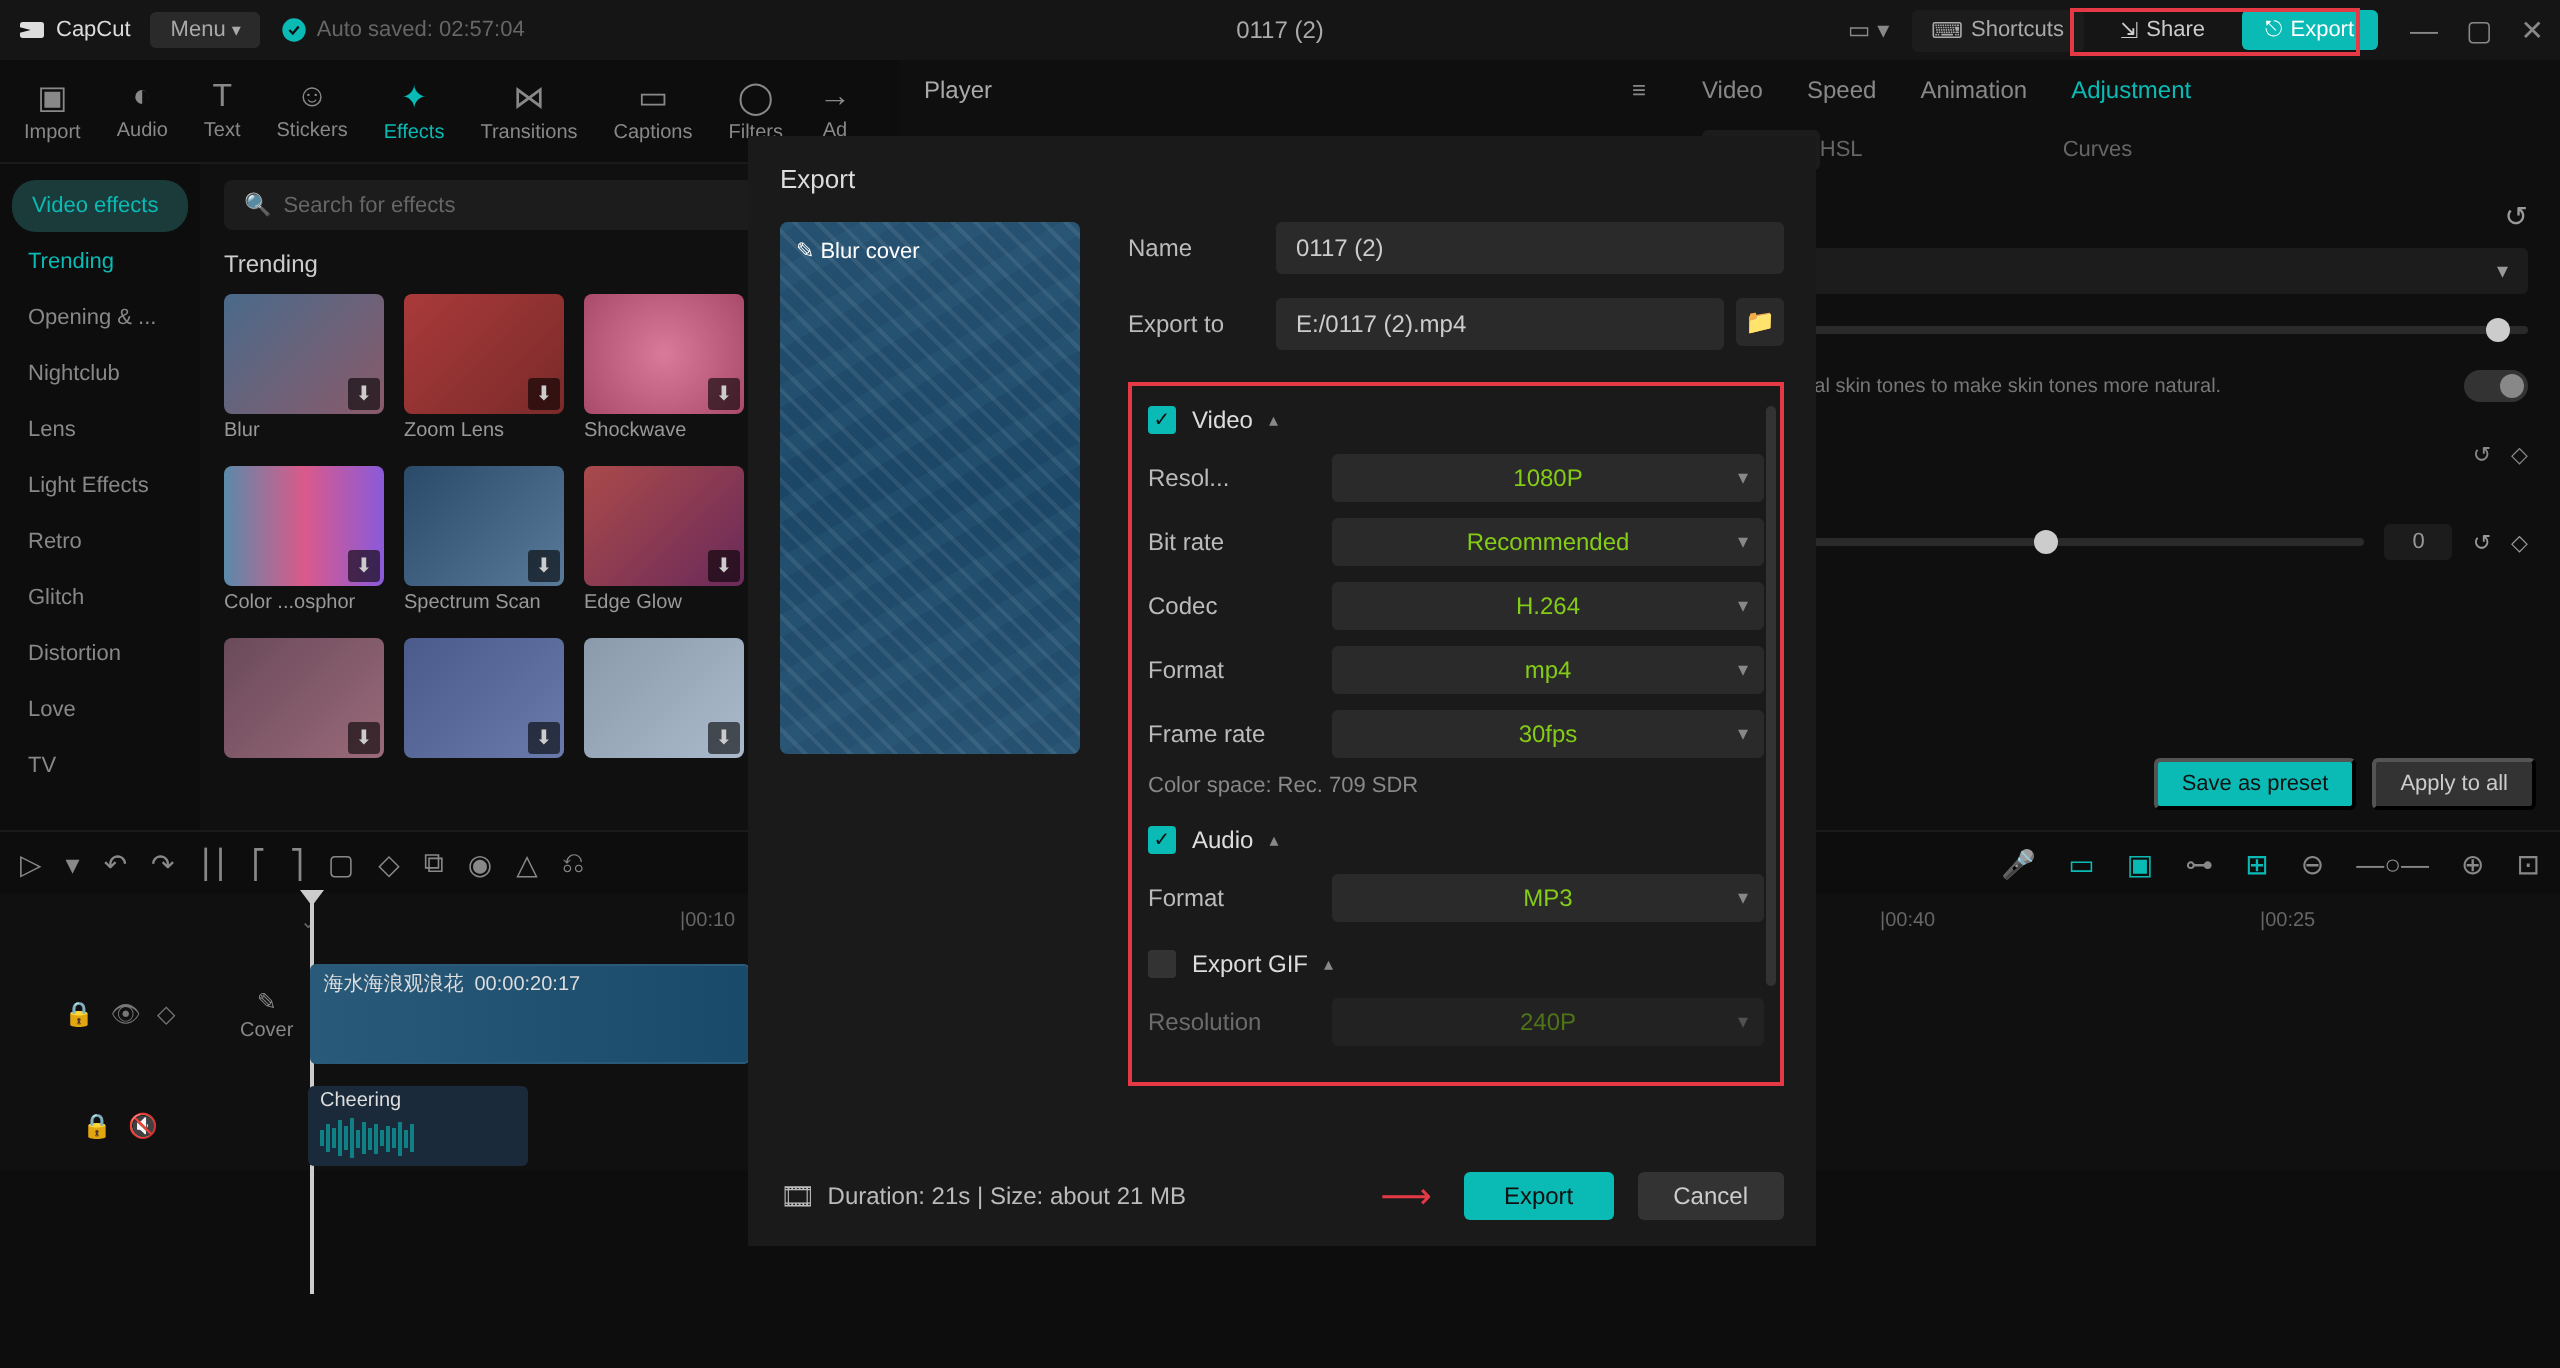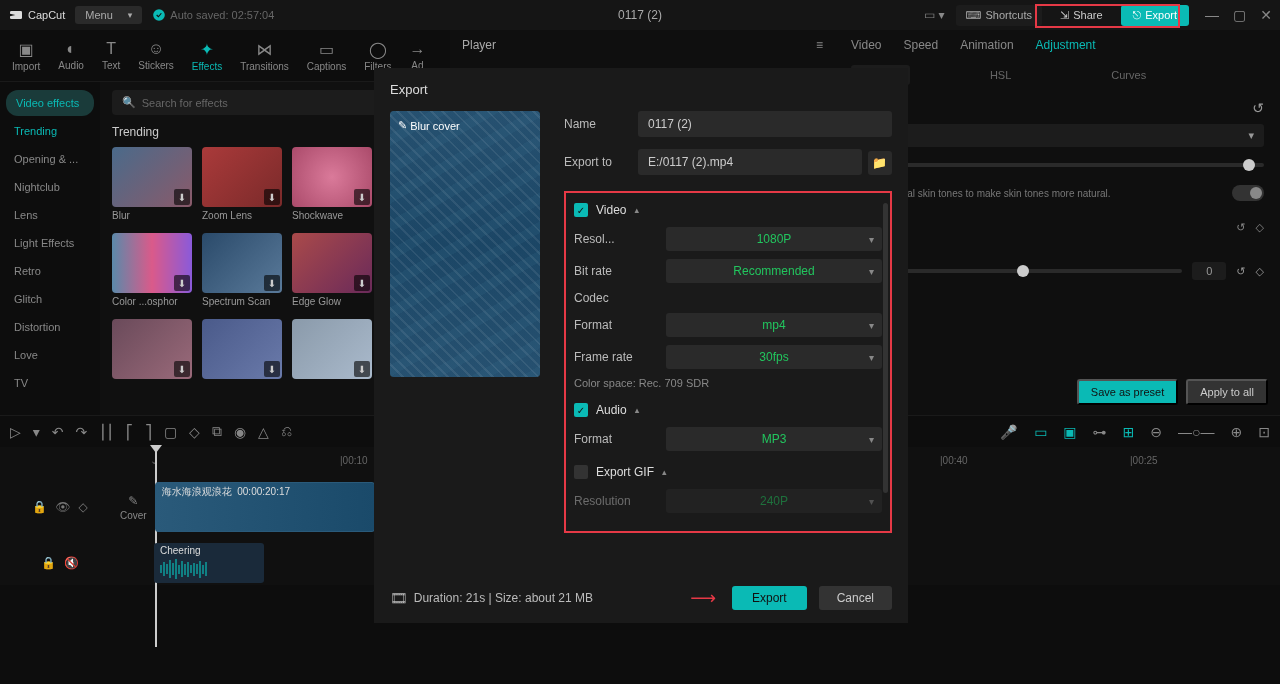--- a/index.html
+++ b/index.html
@@ -1,20 +1,20 @@
 <!DOCTYPE html>
 <html><head>
 <meta charset="utf-8">
 <style>
 *{margin:0;padding:0;box-sizing:border-box;font-family:-apple-system,BlinkMacSystemFont,'Segoe UI',sans-serif}
 body{width:1280px;height:684px;background:#0d0d0d;color:#ccc;font-size:12px;overflow:hidden;position:relative}
 .titlebar{height:30px;background:#151515;display:flex;align-items:center;padding:0 8px;gap:10px}
 .logo{display:flex;align-items:center;gap:4px;font-size:11px;color:#ddd}
 .logo-icon{width:16px;height:16px;display:inline-block}
-.menu-btn{background:#2a2a2a;color:#aaa;padding:3px 10px;border-radius:3px;cursor:pointer;font-size:11px;display:flex;align-items:center;gap:15px}
+.menu-btn{background:#2a2a2a;color:#aaa;padding:3px 10px;border-radius:3px;cursor:pointer;font-size:11px;display:flex;align-items:center;gap:3px}
 .autosave{display:flex;align-items:center;gap:4px;color:#666;font-size:11px}
 .check-icon{width:14px;height:14px;color:#0abab5}
 .title-center{position:absolute;left:50%;transform:translateX(-50%);color:#aaa;font-size:12px}
 .title-right{margin-left:auto;display:flex;align-items:center;gap:8px}
 .aspect-btn{color:#888;font-size:12px;display:flex;align-items:center;gap:3px;padding:3px}
 .shortcuts-btn{background:#1c1c1c;color:#aaa;padding:4px 10px;border-radius:3px;display:flex;align-items:center;gap:4px;font-size:11px}
 .share-btn{color:#ccc;padding:4px 10px;font-size:11px;display:flex;align-items:center;gap:4px}
 .export-btn{background:#0abab5;color:#fff;padding:4px 12px;border-radius:3px;font-size:11px;display:flex;align-items:center;gap:4px}
 .highlight-box-top{position:absolute;top:4px;right:100px;width:145px;height:24px;border:2px solid #e63946;z-index:5;pointer-events:none}
 .win-btns{display:flex;gap:14px;color:#888;margin-left:8px}
@@ -39,21 +39,21 @@
 .dl-badge{position:absolute;right:2px;bottom:2px;width:16px;height:16px;background:rgba(0,0,0,.6);border-radius:2px;display:flex;align-items:center;justify-content:center;font-size:10px;color:#ccc}
 .thumb-label{color:#999;font-size:10px}
 .player-panel{flex:1;background:#0f0f0f}
 .player-head{height:30px;display:flex;align-items:center;padding:0 12px;color:#aaa;font-size:12px;justify-content:space-between}
 .right-panel{width:445px;background:#0f0f0f}
 .rp-tabs{height:30px;display:flex;align-items:center;gap:22px;padding:0 16px;font-size:12px}
 .rp-tab{color:#888;cursor:pointer}
 .rp-tab.active{color:#0abab5}
 .rp-sub{height:30px;display:flex;align-items:center;padding:0 16px}
 .rp-chip{background:#1c1c1c;padding:4px 16px;border-radius:3px;color:#aaa;font-size:11px}
-.rp-subright{margin-left:80px;color:#666;font-size:11px}
+.rp-subright{color:#666;font-size:11px}
 .rp-body{padding:10px 16px;color:#999;font-size:11px}
 .rp-field{padding:8px 0;display:flex;align-items:center;gap:8px}
 .rp-select{background:#1c1c1c;padding:5px 10px;border-radius:3px;flex:1;display:flex;justify-content:space-between;align-items:center}
 .slider-row{display:flex;align-items:center;gap:10px;padding:8px 0}
 .slider-track{flex:1;height:4px;background:#2a2a2a;border-radius:2px;position:relative}
 .slider-knob{width:12px;height:12px;background:#ccc;border-radius:50%;position:absolute;top:-4px}
 .slider-val{background:#1c1c1c;padding:3px 14px;border-radius:3px;font-size:11px}
 .rotate-icons{display:flex;gap:10px;color:#888}
 .toggle{width:32px;height:16px;background:#333;border-radius:8px;position:relative}
 .toggle-knob{width:12px;height:12px;background:#888;border-radius:50%;position:absolute;top:2px;right:2px}
@@ -87,31 +87,31 @@
 .export-title{padding:14px 16px;font-size:13px;color:#ddd;font-weight:500}
 .export-body{display:flex;flex:1;padding:0 16px;gap:20px}
 .export-preview{width:154px;display:flex;flex-direction:column}
 .preview-img{width:150px;height:266px;background:linear-gradient(180deg,#2a5a7a 0%,#1a4a6a 50%,#2a5a7a 100%);border-radius:4px;position:relative;overflow:hidden}
 .preview-img::before{content:'';position:absolute;inset:0;background:repeating-linear-gradient(45deg,rgba(255,255,255,.08) 0 2px,transparent 2px 8px),repeating-linear-gradient(-30deg,rgba(40,80,110,.4) 0 10px,rgba(30,60,90,.3) 10px 25px)}
 .edit-cover{position:absolute;top:8px;left:8px;color:#fff;font-size:11px;display:flex;align-items:center;gap:3px;z-index:2}
 .export-form{flex:1;display:flex;flex-direction:column}
 .form-row{display:flex;align-items:center;margin-bottom:12px;gap:14px}
 .form-label{width:60px;color:#bbb;font-size:12px}
 .form-input{flex:1;background:#2a2a2a;border:none;color:#ccc;padding:6px 10px;border-radius:3px;font-size:12px}
-.form-input-group{flex:1;display:flex;align-items:flex-end;gap:6px}
+.form-input-group{flex:1;display:flex;align-items:flex-start;gap:6px}
 .folder-btn{width:24px;height:24px;background:#2a2a2a;border-radius:3px;display:flex;align-items:center;justify-content:center;color:#ccc;font-size:12px}
 .export-section{border:2px solid #e63946;padding:10px 8px;margin-top:4px;position:relative}
 .section-head{display:flex;align-items:center;gap:8px;margin-bottom:10px}
 .checkbox{width:14px;height:14px;background:#0abab5;border-radius:2px;display:flex;align-items:center;justify-content:center;color:#111;font-size:10px}
 .checkbox.off{background:#333}
 .section-title{color:#ddd;font-size:12px;font-weight:500}
 .caret{color:#888;font-size:9px}
 .setting-row{display:flex;align-items:center;margin-bottom:8px;gap:24px}
 .setting-label{width:68px;color:#bbb;font-size:12px}
-.setting-select{flex:1;background:#2a2a2a;padding:5px 10px;border-radius:3px;color:#22c55e;display:flex;justify-content:center;align-items:center;position:relative;font-size:12px}
+.setting-select{flex:1;background:#2a2a2a;padding:5px 10px;border-radius:3px;color:#84cc16;display:flex;justify-content:center;align-items:center;position:relative;font-size:12px}
 .setting-select::after{content:'▾';position:absolute;right:8px;color:#888;font-size:10px}
 .color-space{color:#888;font-size:11px;margin:6px 0 14px}
 .scrollbar{position:absolute;right:2px;top:10px;width:5px;height:290px;background:#333;border-radius:3px}
 .export-footer{height:50px;display:flex;align-items:center;padding:0 16px;gap:12px}
 .file-info{display:flex;align-items:center;gap:6px;color:#bbb;font-size:12px}
 .film-icon{font-size:14px}
 .footer-spacer{flex:1}
 .arrow-red{color:#e63946;font-size:18px;margin-right:4px}
 .btn-export{background:#0abab5;color:#111;padding:5px 20px;border-radius:3px;font-size:12px;cursor:pointer;border:none}
 .btn-cancel{background:#333;color:#ccc;padding:5px 18px;border-radius:3px;font-size:12px;cursor:pointer;border:none}
@@ -470,20 +470,23 @@
             </div>
         </div>
         <div class="setting-row">
           <div class="setting-label">Bit rate</div>
           <div class="setting-select">
               <span>Recommended</span>
             </div>
         </div>
         <div class="setting-row">
           <div class="setting-label">Codec</div>
+          <div class="setting-select">
+              <span>H.264</span>
+            </div>
         </div>
         <div class="setting-row">
           <div class="setting-label">Format</div>
           <div class="setting-select">
               <span>mp4</span>
             </div>
         </div>
         <div class="setting-row">
           <div class="setting-label">Frame rate</div>
           <div class="setting-select">

